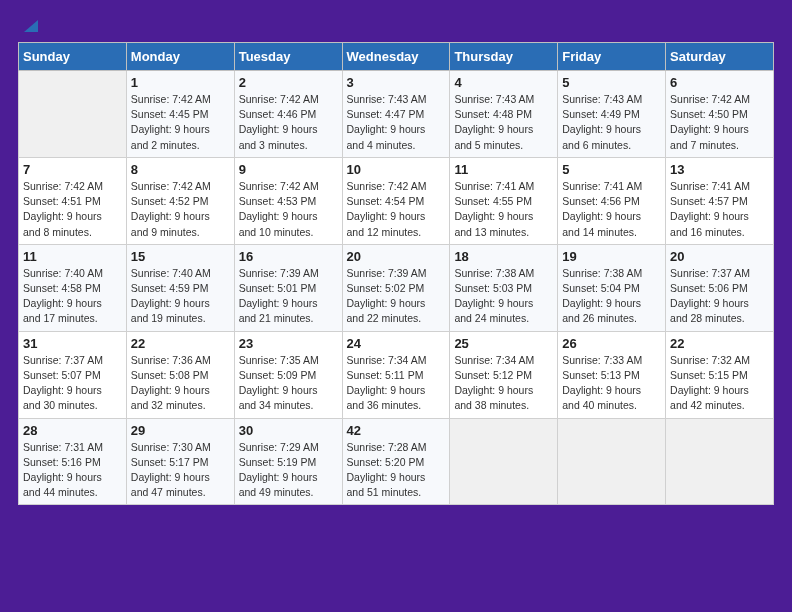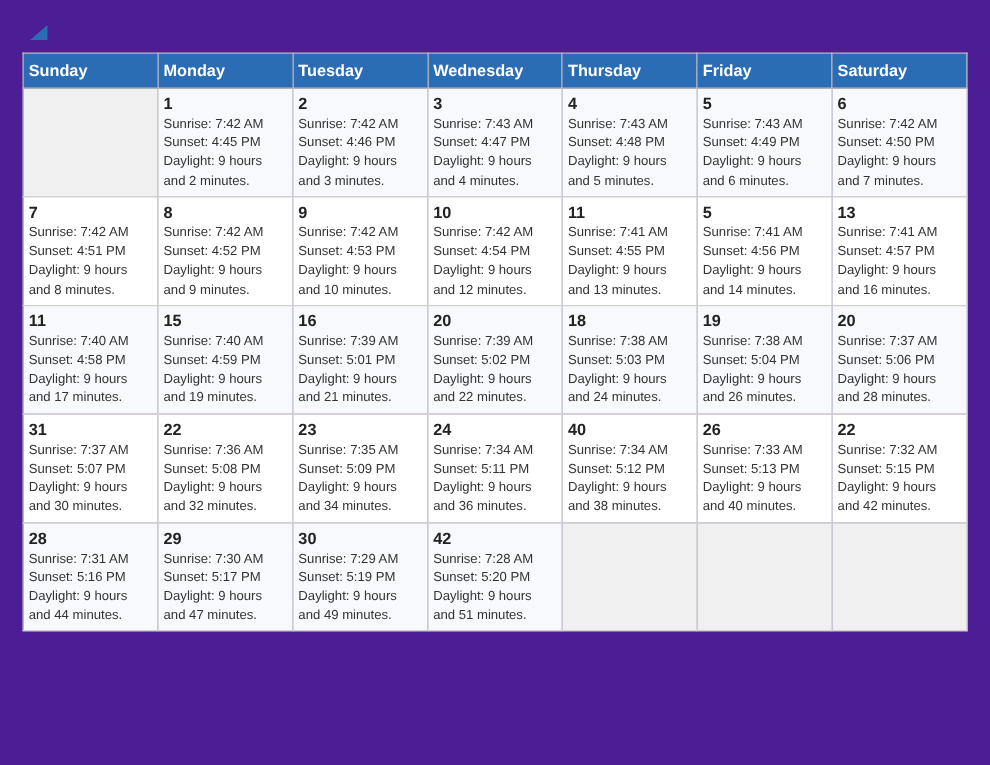--- a/index.html
+++ b/index.html
@@ -223,21 +223,21 @@
           </td>
           <td>
             <span class="day-number">23</span>
             <div class="day-info">Sunrise: 7:35 AM<br>Sunset: 5:09 PM<br>Daylight: 9 hours<br>and 34 minutes.</div>
           </td>
           <td>
             <span class="day-number">24</span>
             <div class="day-info">Sunrise: 7:34 AM<br>Sunset: 5:11 PM<br>Daylight: 9 hours<br>and 36 minutes.</div>
           </td>
           <td>
-            <span class="day-number">40</span>
+            <span class="day-number">25</span>
             <div class="day-info">Sunrise: 7:34 AM<br>Sunset: 5:12 PM<br>Daylight: 9 hours<br>and 38 minutes.</div>
           </td>
           <td>
             <span class="day-number">26</span>
             <div class="day-info">Sunrise: 7:33 AM<br>Sunset: 5:13 PM<br>Daylight: 9 hours<br>and 40 minutes.</div>
           </td>
           <td>
             <span class="day-number">22</span>
             <div class="day-info">Sunrise: 7:32 AM<br>Sunset: 5:15 PM<br>Daylight: 9 hours<br>and 42 minutes.</div>
           </td>

